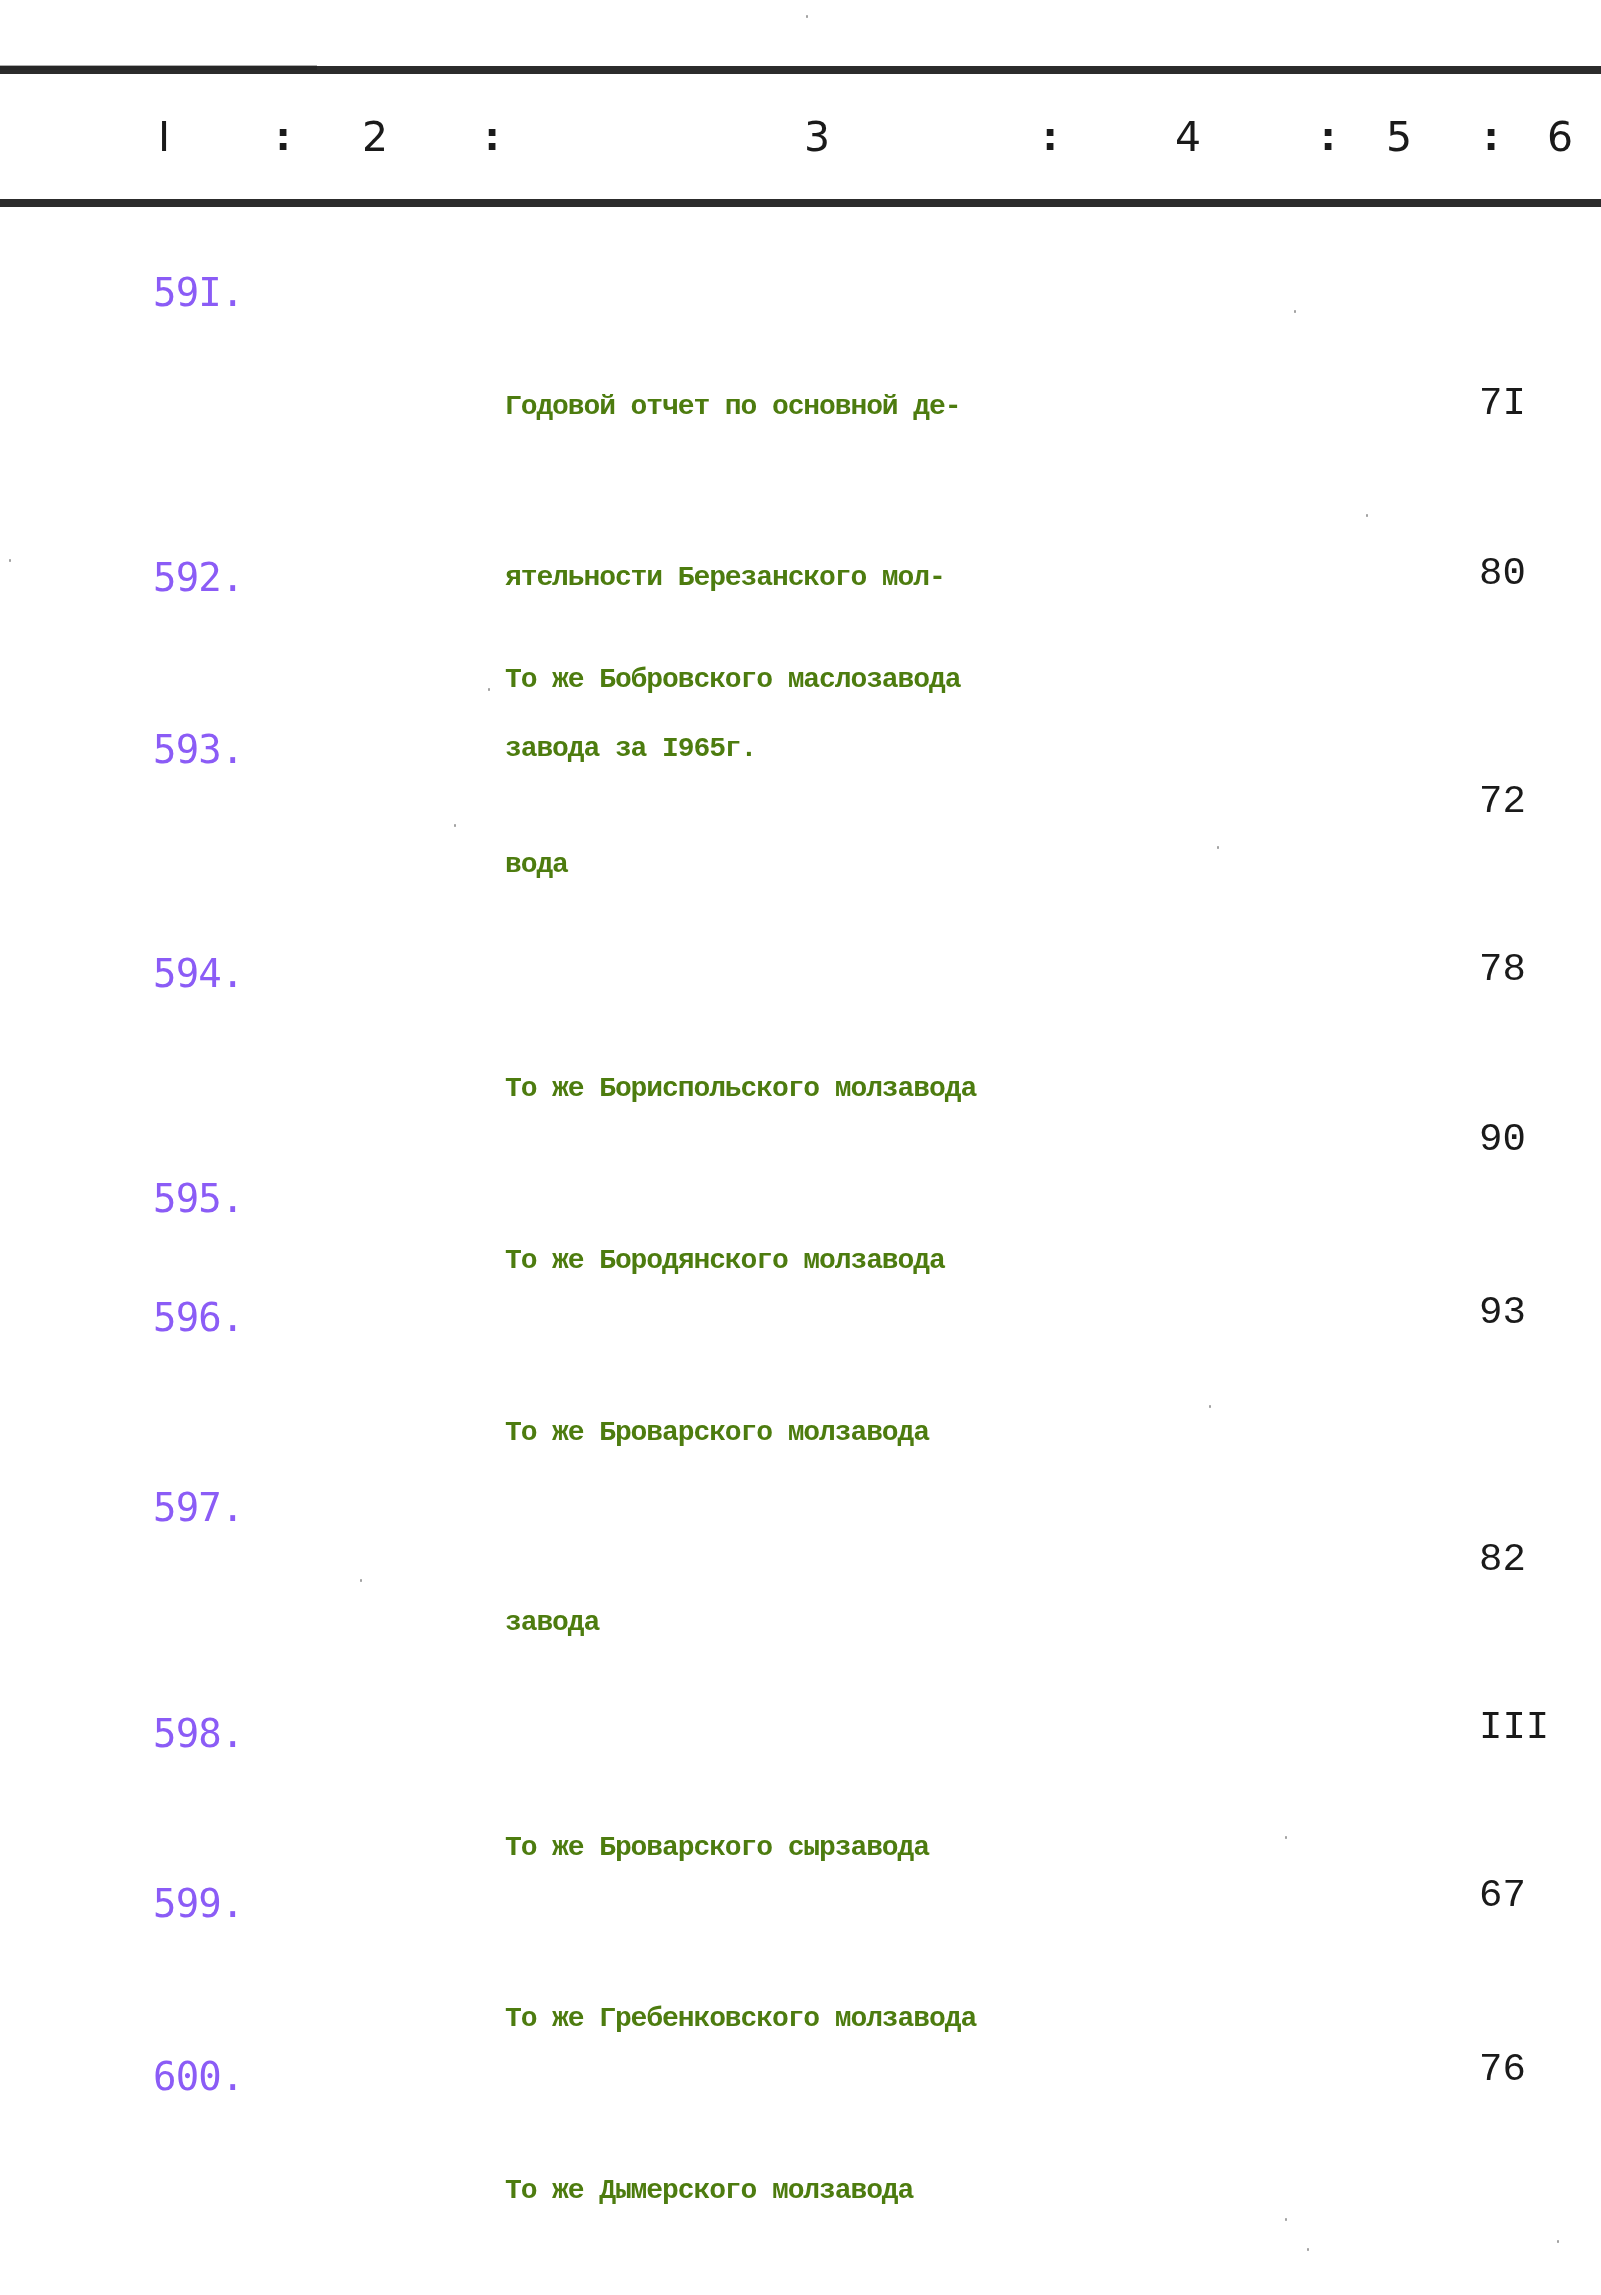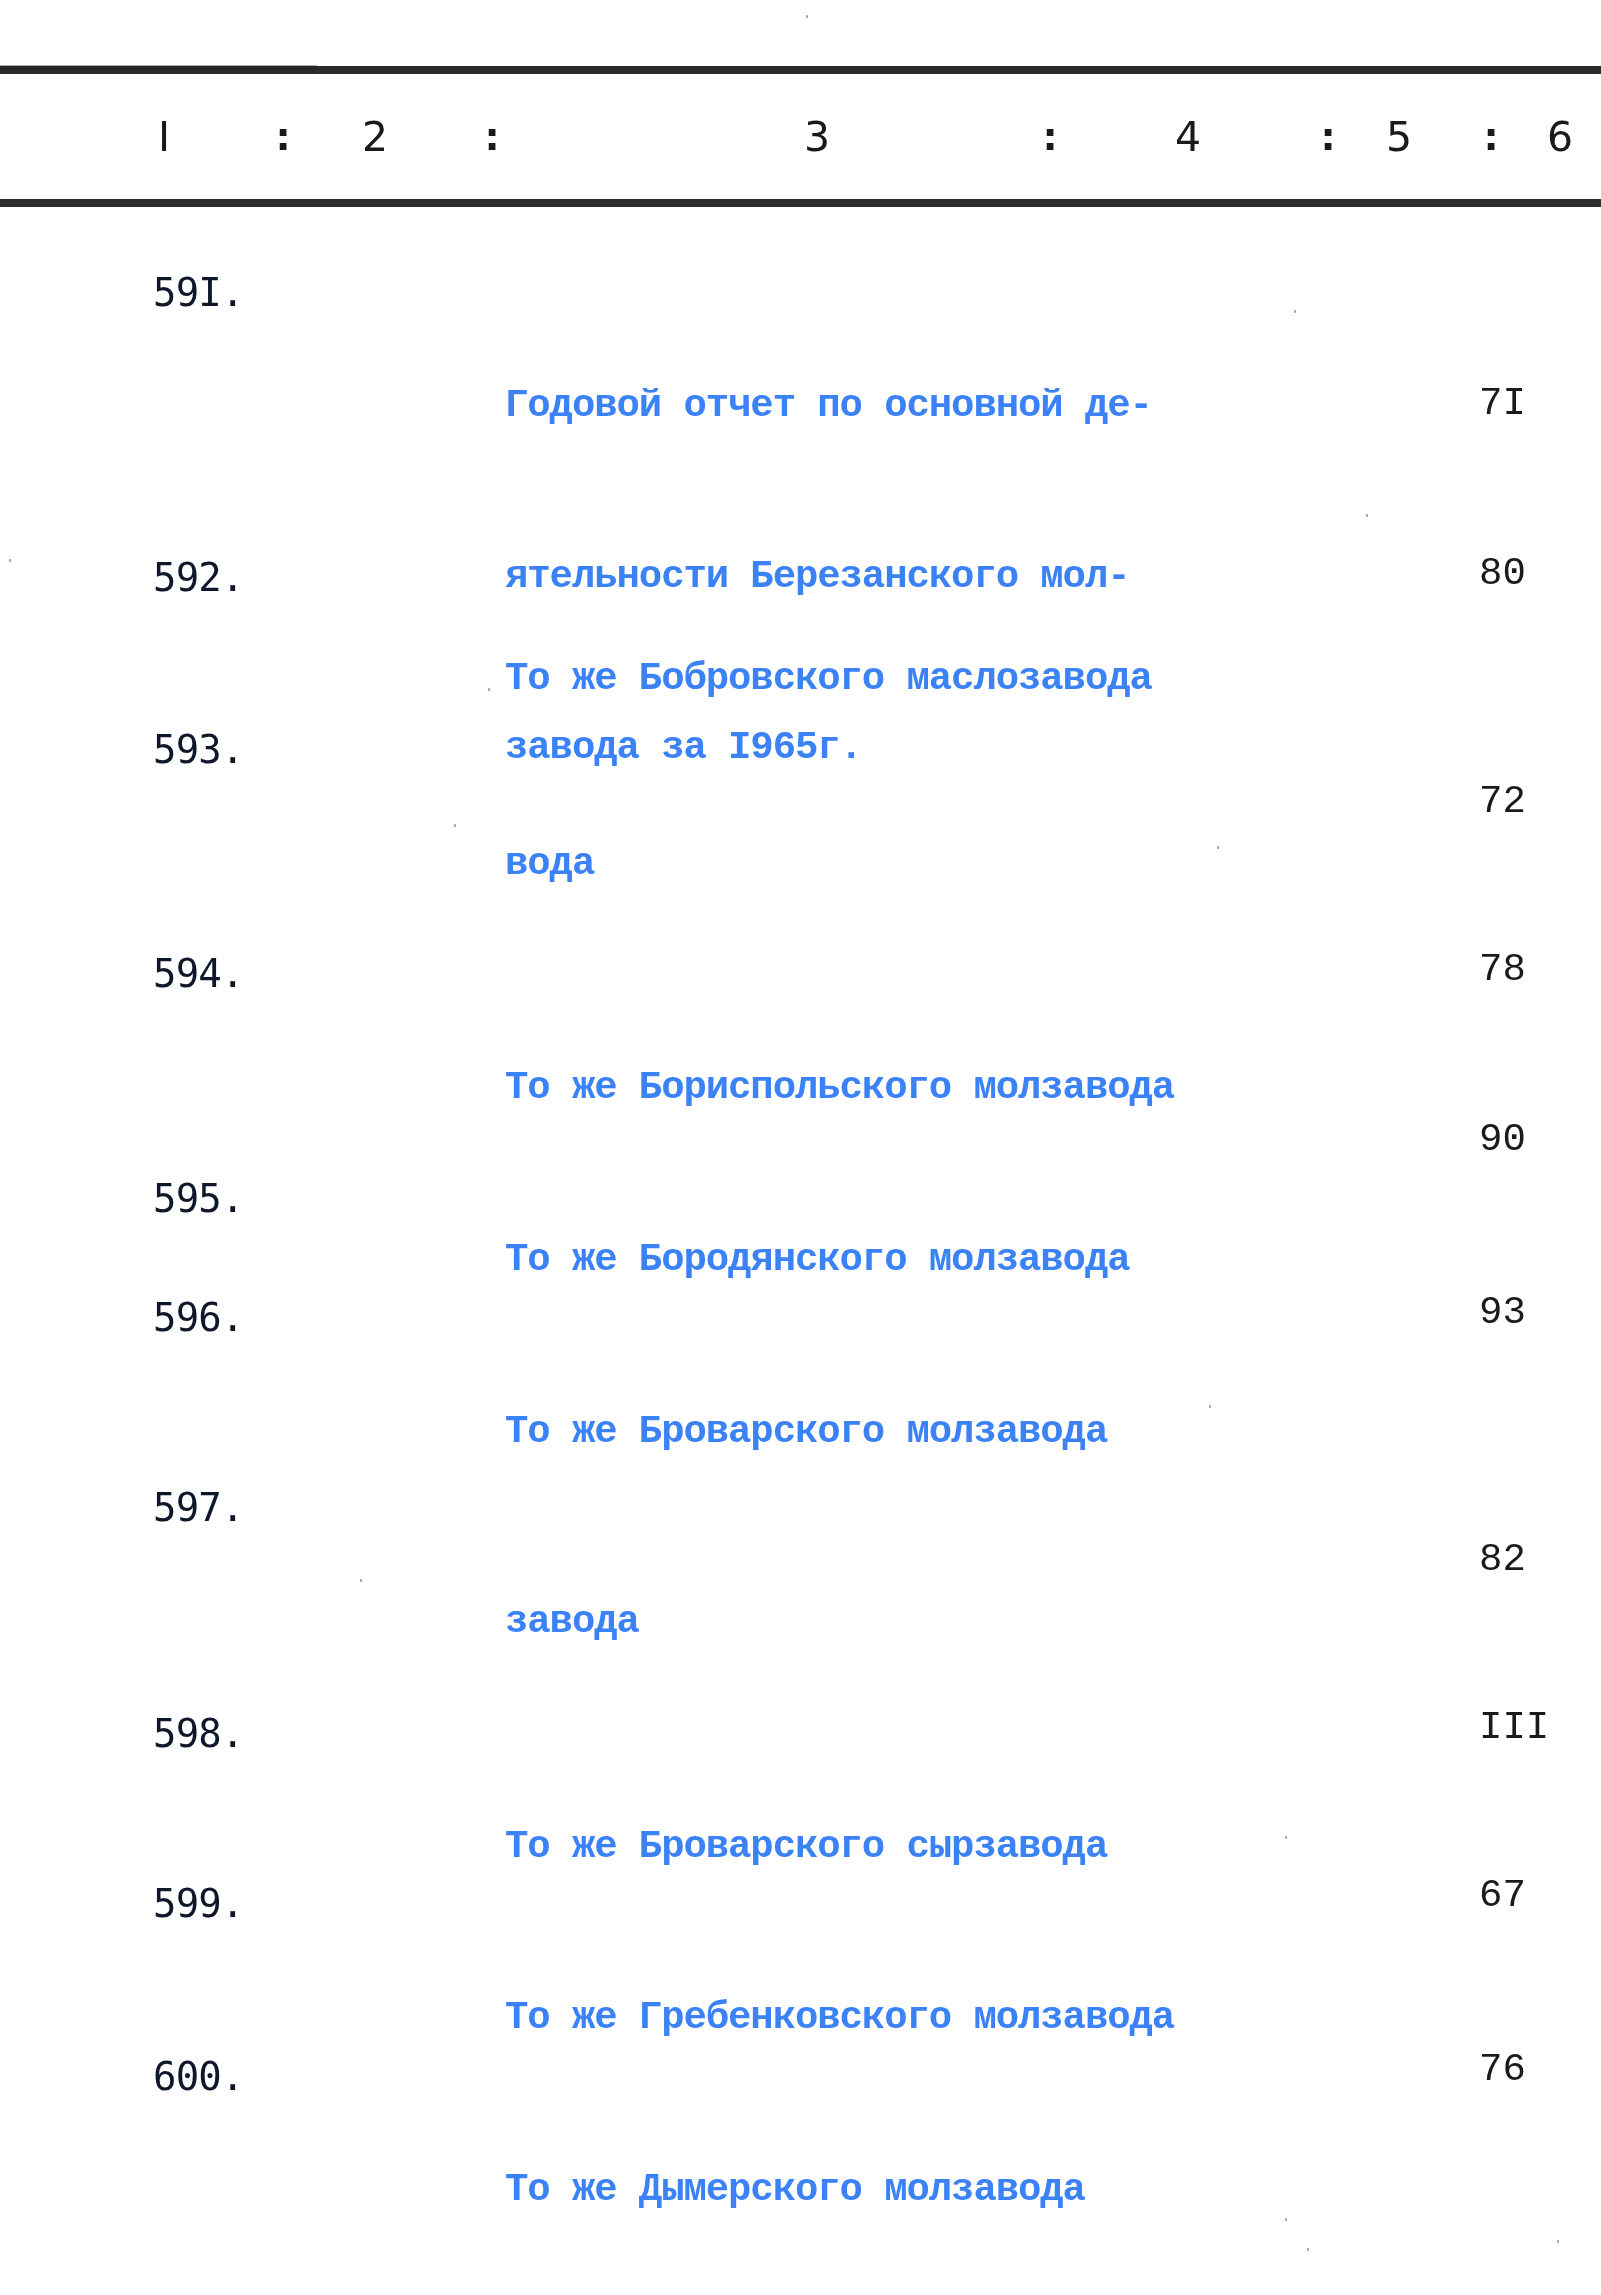--- a/index.html
+++ b/index.html
@@ -36,31 +36,31 @@
   }
   .hdr.sep { font-weight: bold; font-size: 38px; }
 
   .row-num {
     position: absolute;
     left: 153px;
     font-size: 39px;
     line-height: 45px;
     font-family: "DejaVu Sans Mono", "Liberation Mono", monospace;
     font-weight: normal;
-    color: #0f172a;
+    color: #8b5cf6;
     letter-spacing: -0.8px;
   }
   .row-desc {
     position: absolute;
     left: 505px;
-    font-size: 39px;
+    font-size: 28px;
     line-height: 57px;
     font-family: "Liberation Mono", "DejaVu Sans Mono", monospace;
     font-weight: bold;
-    color: #3b82f6;
+    color: #4d7c0f;
     white-space: pre;
     letter-spacing: -1.1px;
   }
   .row-desc .ln { display: block; }
   .row-sheets {
     position: absolute;
     left: 1479px;
     font-size: 39px;
     line-height: 45px;
     font-family: Liberation Mono, monospace;

